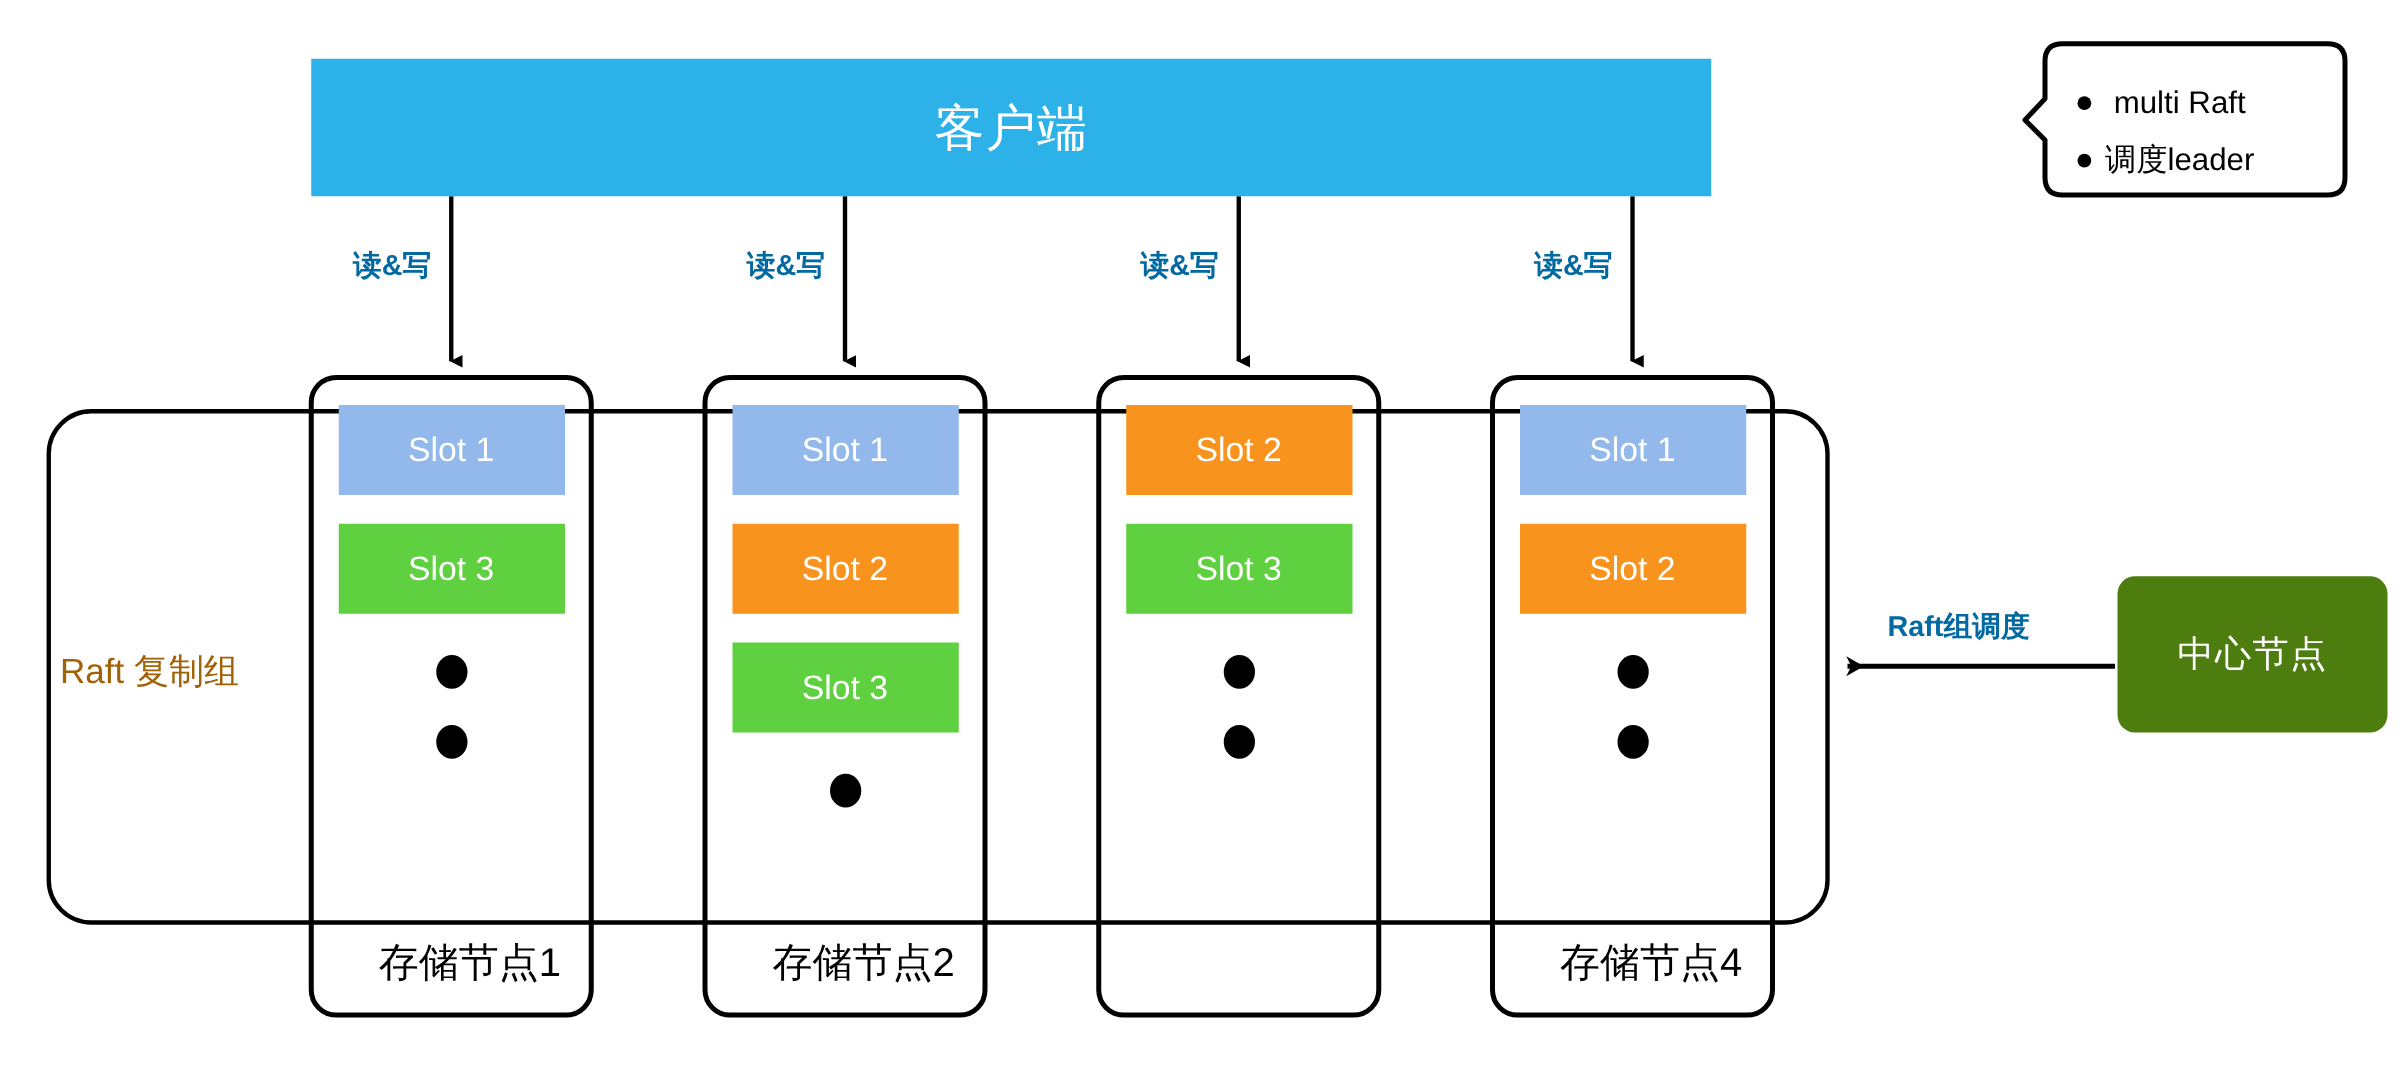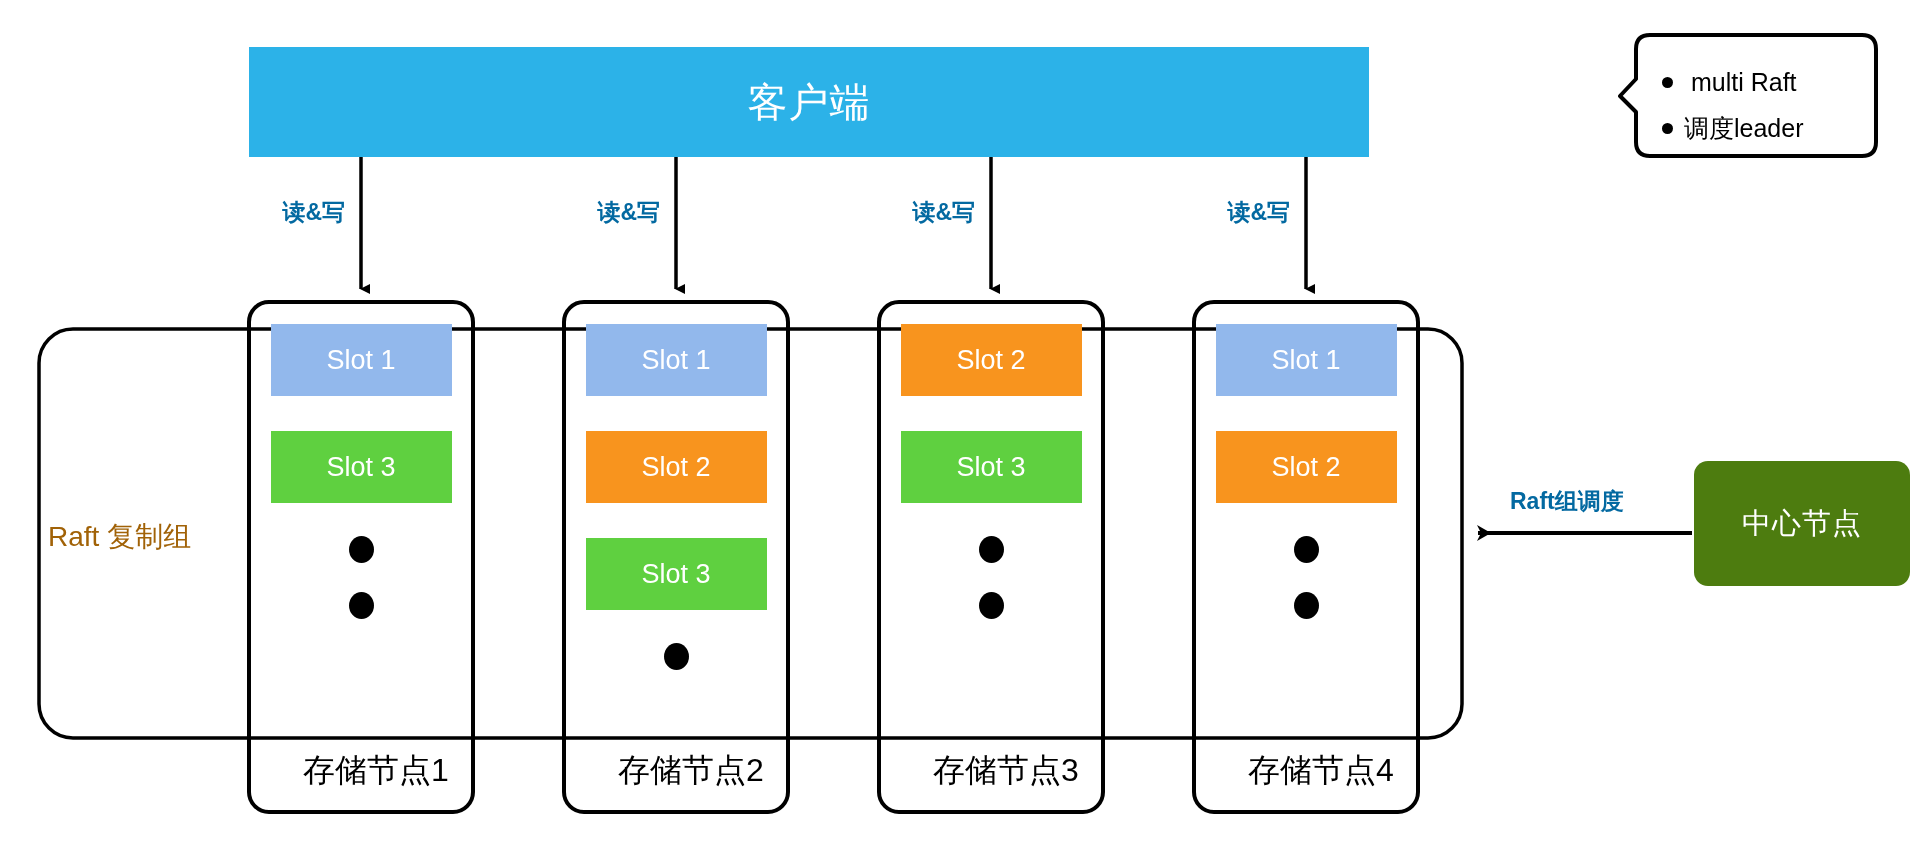--- a/index.html
+++ b/index.html
@@ -132,21 +132,21 @@
     display: flex;
     flex-direction: column;
     align-items: center;
   }
   .node-slots {
     width: 100%;
     padding-top: 20px;
     display: flex;
     flex-direction: column;
     align-items: center;
-    gap: 12px;
+    gap: 0;
   }
   .slot {
     width: 181px;
     height: 72px;
     margin-bottom: 23px;
     display: flex;
     align-items: center;
     justify-content: center;
     color: #ffffff;
     font-size: 27px;
@@ -261,21 +261,20 @@
     <div class="node-inner">
       <div class="node-slots">
         <div class="slot" style="background:#F8941E;">Slot 2</div>
         <div class="slot" style="background:#5FD040;">Slot 3</div>
       </div>
       <div class="node-dots">
         <div class="dot"></div>
         <div class="dot"></div>
       </div>
     </div>
-    <div class="node-footer">存储节点3</div>
   </div>
 
   <div class="node" style="left:1192px;">
     <div class="node-inner">
       <div class="node-slots">
         <div class="slot" style="background:#92B8EC;">Slot 1</div>
         <div class="slot" style="background:#F8941E;">Slot 2</div>
       </div>
       <div class="node-dots">
         <div class="dot"></div>

